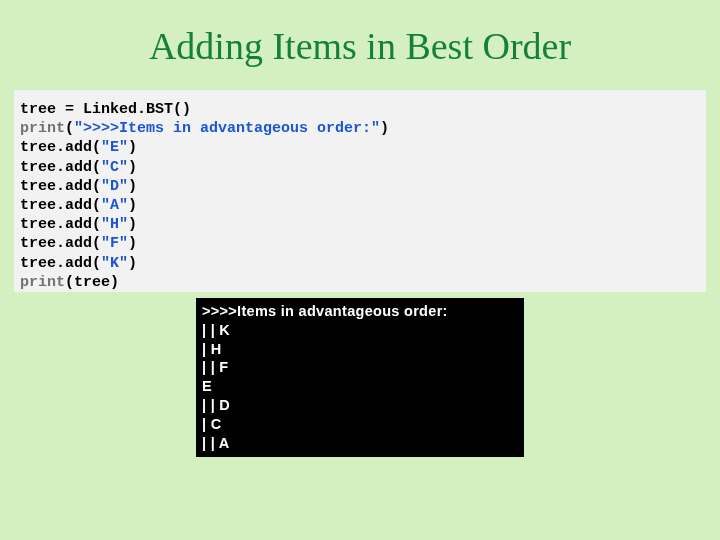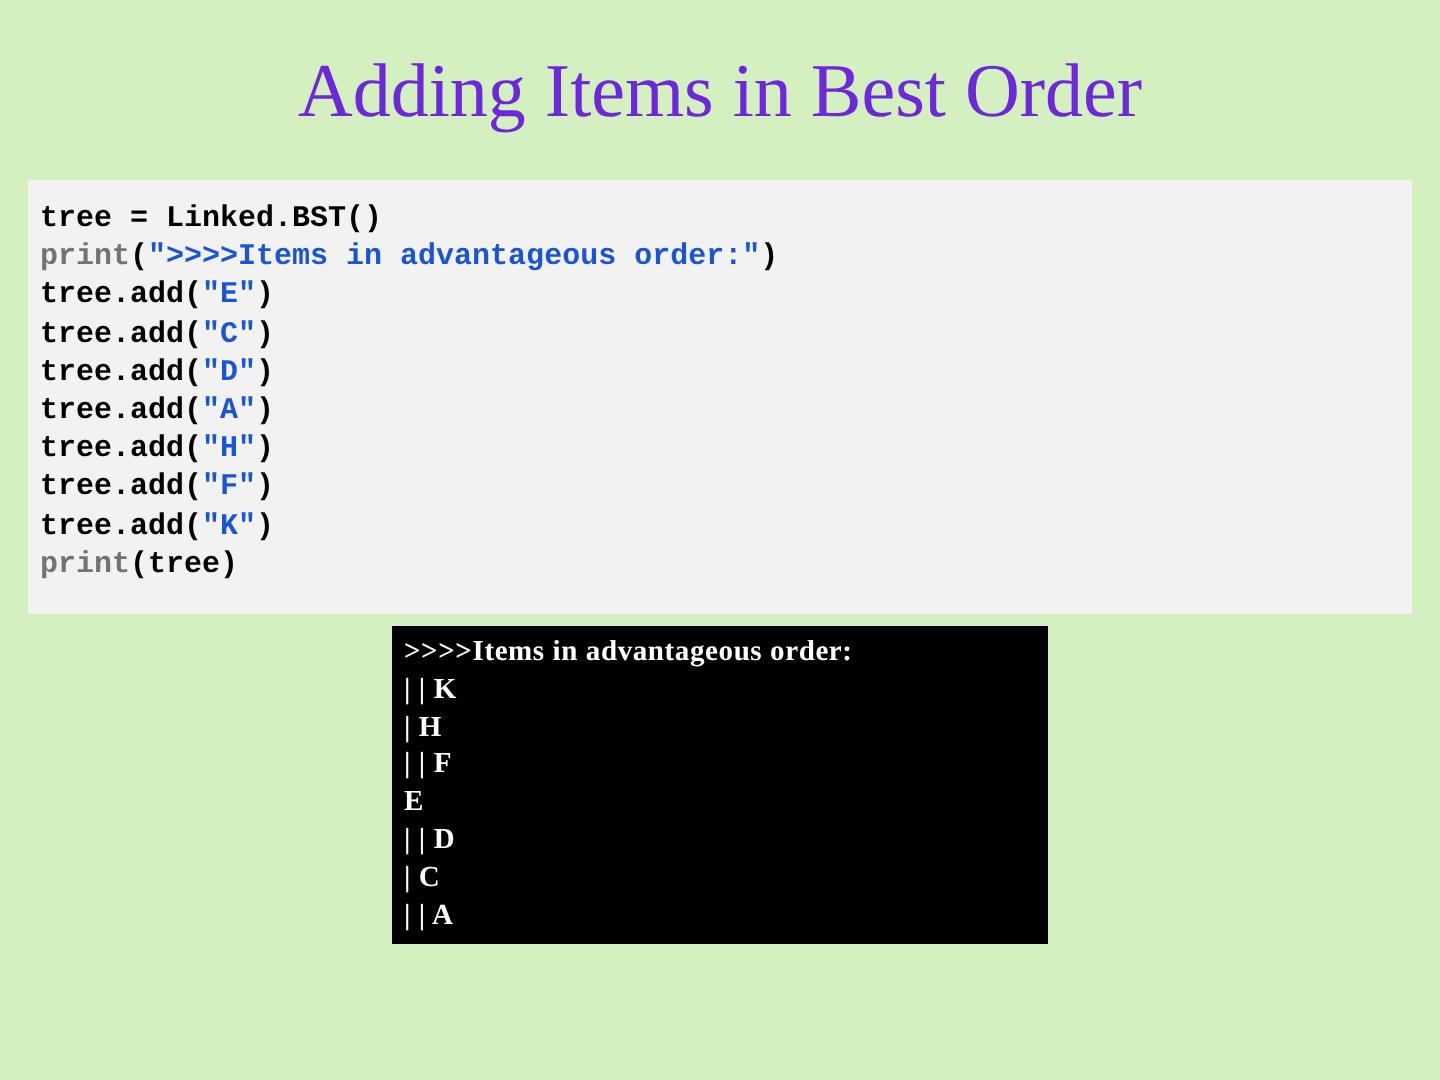--- a/index.html
+++ b/index.html
@@ -11,46 +11,46 @@
     overflow: hidden;
   }
   .slide {
     width: 100%;
     height: 100%;
     padding: 24px 14px 0 14px;
   }
   .title {
     font-size: 38px;
     text-align: center;
-    color: #6d28d9;
+    color: #15803d;
     margin-bottom: 22px;
     font-weight: normal;
   }
   .code-box {
     background: #f2f2f2;
-    padding: 10px 6px 15px 6px;
+    padding: 10px 6px 0 6px;
     font-family: "Courier New", Courier, monospace;
     font-size: 15px;
     font-weight: bold;
     line-height: 1.28;
     color: #000;
     white-space: pre;
     margin-bottom: 6px;
   }
   .code-line { display: block; }
   .kw-lime { color: #737373; }
   .str-blue { color: #1b55d6; }
   .output-wrap {
     display: flex;
     justify-content: center;
   }
   .output-box {
     background: #000;
     color: #fff;
-    font-family: Liberation Serif, serif;
+    font-family: Liberation Sans, sans-serif;
     font-size: 14.5px;
     font-weight: bold;
     line-height: 1.3;
     padding: 4px 10px 4px 6px;
     white-space: pre;
     width: 328px;
     letter-spacing: 0.3px;
   }
 </style>
 </head>

